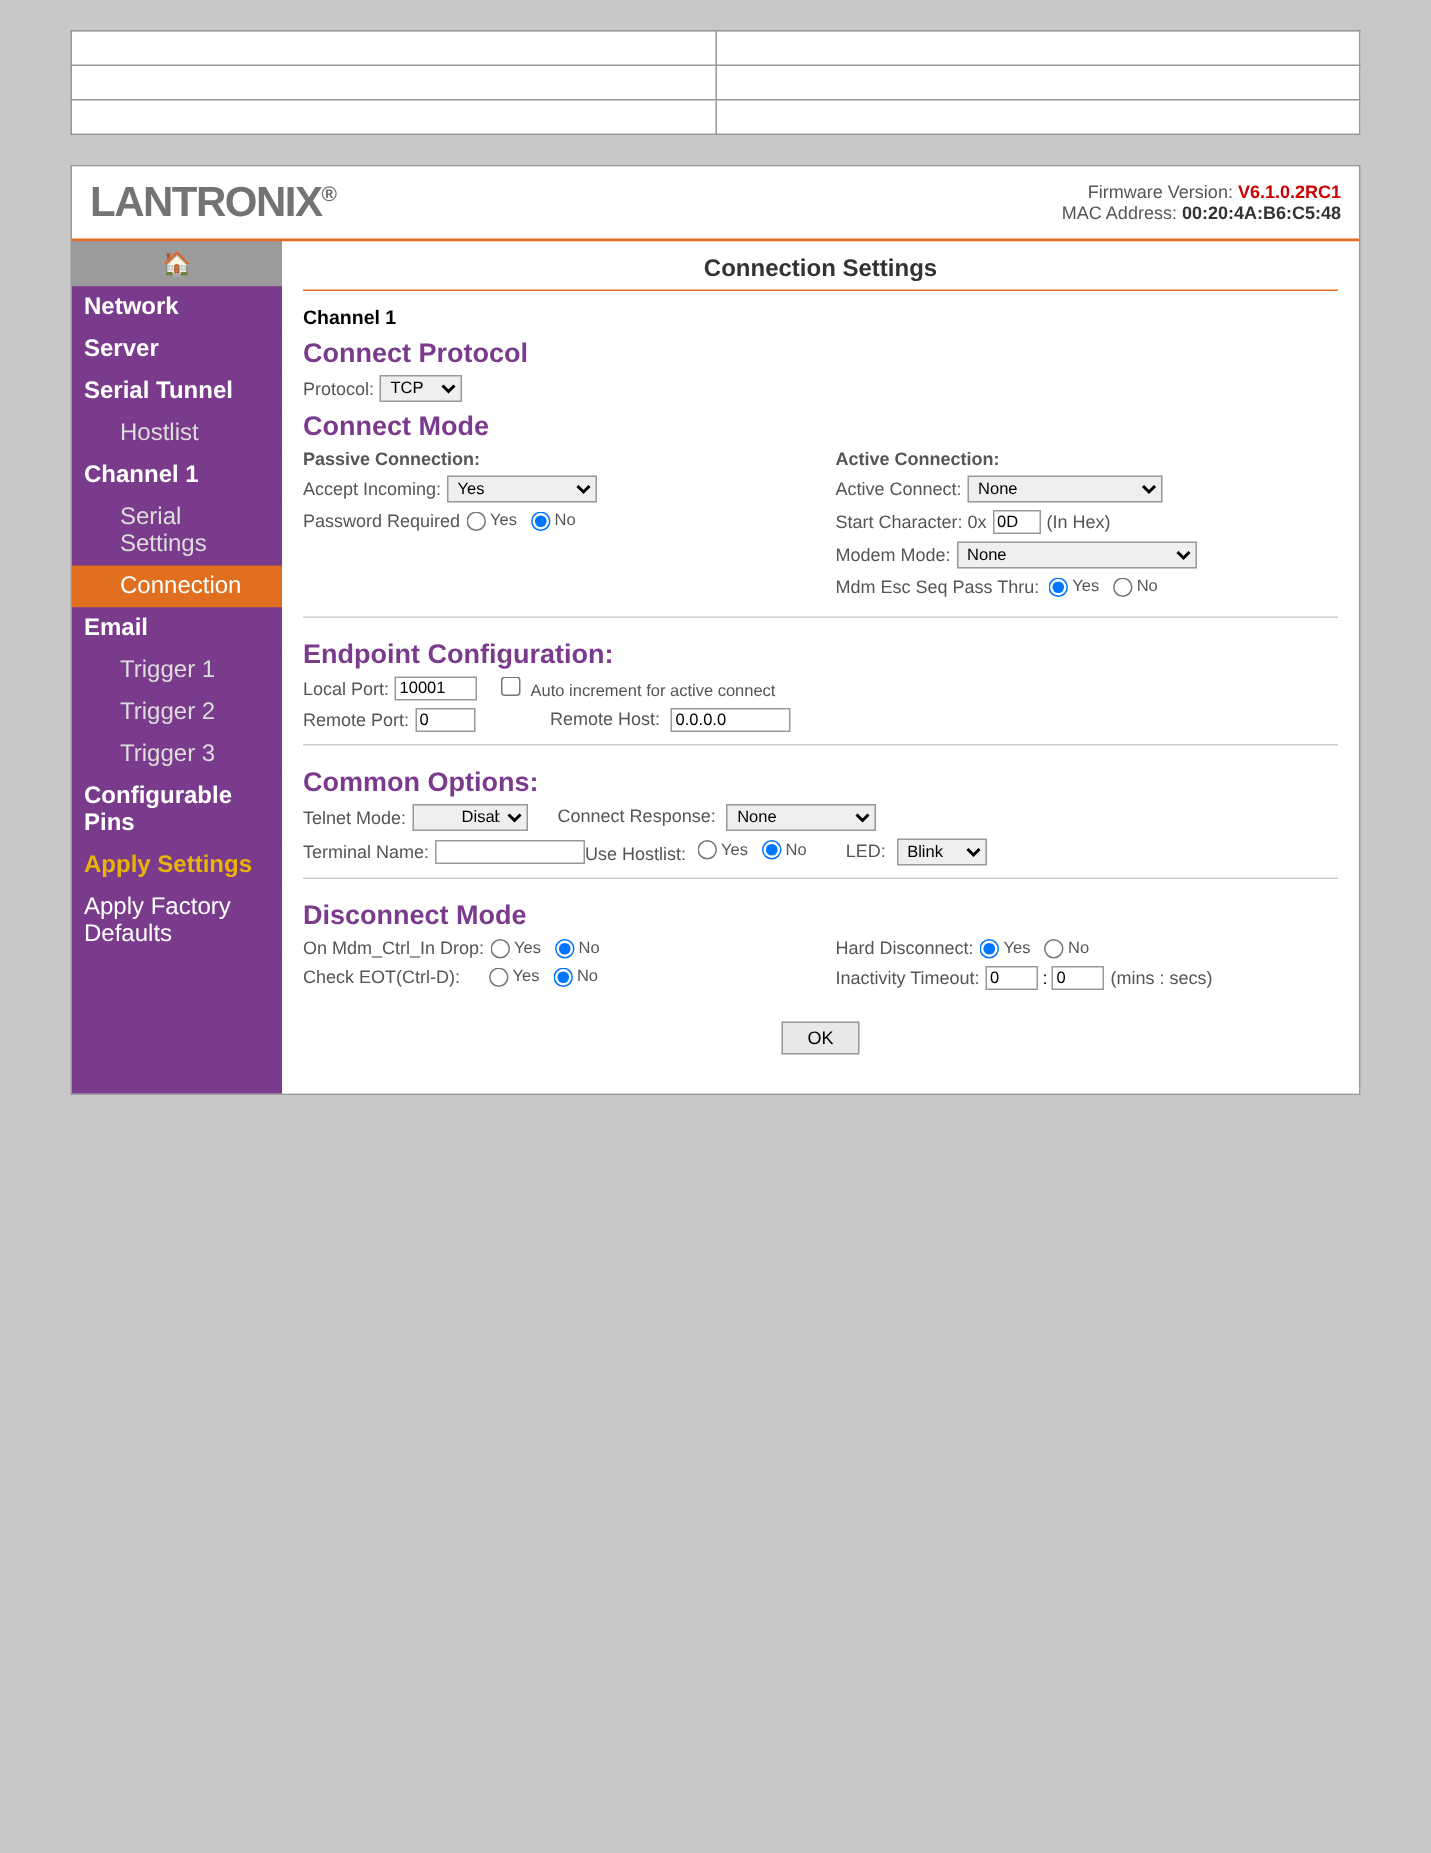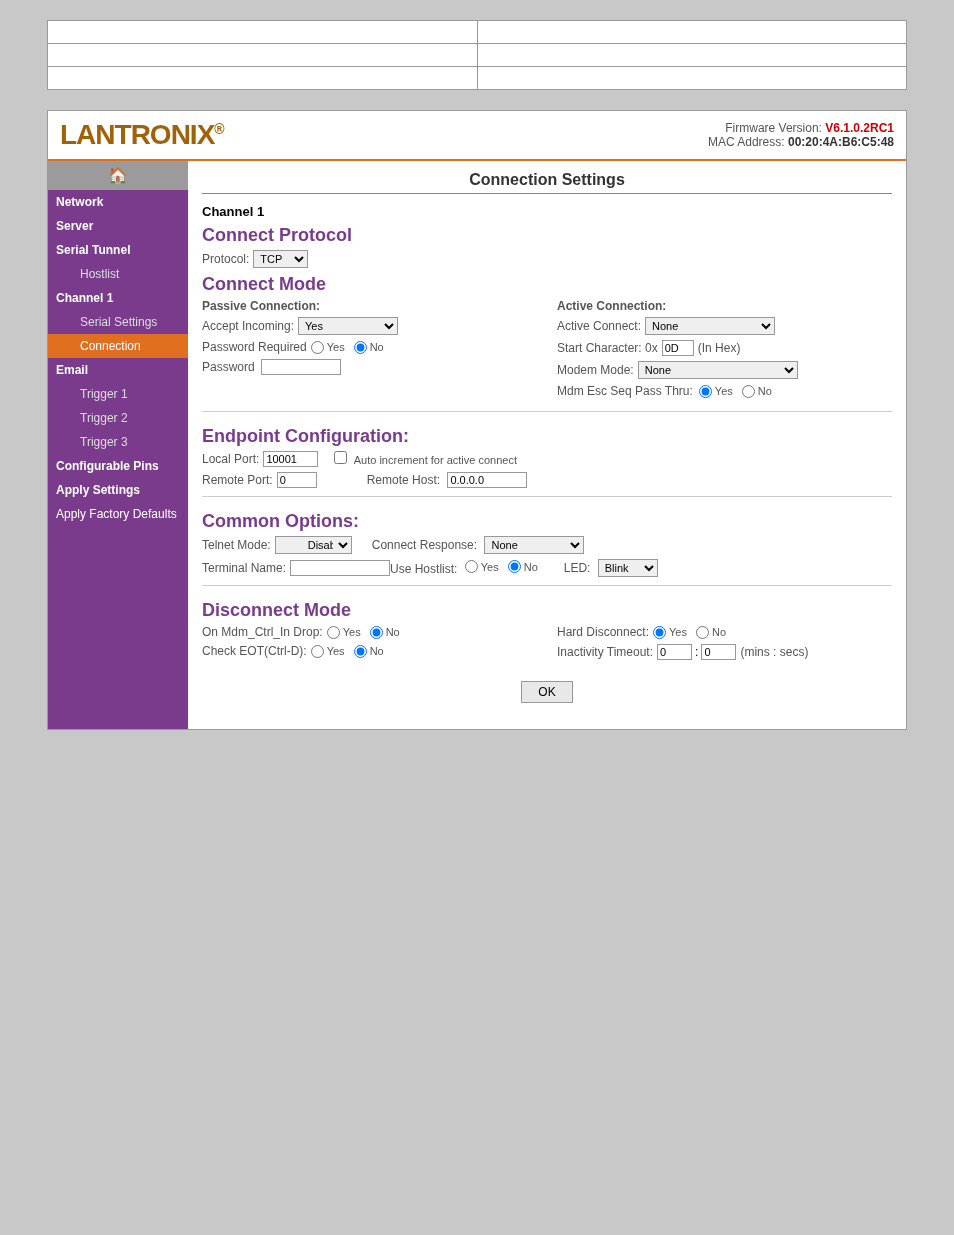--- a/index.html
+++ b/index.html
@@ -51,21 +51,21 @@
       background: #fff;
       padding: 8px 12px;
       display: flex;
       align-items: center;
       justify-content: space-between;
       border-bottom: 2px solid #e07020;
     }
     .logo {
       font-size: 28px;
       font-weight: 900;
-      color: #a16207;
+      color: #737373;
       letter-spacing: -1px;
     }
     .logo span.r {
       font-size: 14px;
       vertical-align: super;
     }
     .firmware-info {
       text-align: right;
       font-size: 12px;
       color: #333;
@@ -83,41 +83,41 @@
 
     
     .sidebar {
       width: 140px;
       background: #7a3b8c;
       flex-shrink: 0;
     }
     .sidebar-item {
       padding: 5px 8px;
       color: #fff;
-      font-size: 12px;
+      font-size: 16px;
       cursor: pointer;
       display: block;
       text-decoration: none;
     }
     .sidebar-item.active { background: #e07020; color: #fff; }
     .sidebar-item.sub { padding-left: 32px; color: #ddd; }
     .sidebar-item.sub.active { color: #fff; background: #e07020; }
     .sidebar-item.home {
       background: #9b9b9b;
       font-size: 16px;
       text-align: center;
     }
     .sidebar-item.section-header {
       background: #7a3b8c;
       font-weight: bold;
       color: #fff;
     }
     .sidebar-item.apply-settings {
       background: #7a3b8c;
-      color: #ffffff;
+      color: #eab308;
       font-weight: bold;
     }
     .sidebar-item.apply-factory {
       background: #7a3b8c;
       color: #fff;
     }
 
     
     .main-content {
       flex: 1;
@@ -348,24 +348,20 @@
               <div class="form-row password-row">
                 <span class="form-label-right" style="min-width:70px;">Password Required</span>
                 <span class="radio-group">
                   <input type="radio" name="pwd_req" style="">
                   <label class="inline-label">Yes</label>
                   <input type="radio" name="pwd_req" checked="" style="">
                   <label class="inline-label">No</label>
                 </span>
               </div>
 
-              <div class="form-row">
-                <span class="form-label" style="min-width:55px;">Password</span>
-                <input type="text" style="width: 80px;">
-              </div>
             </div>
 
             <div class="col-right">
               <div class="form-label" style="font-weight:bold; margin-bottom:4px;">Active Connection:</div>
 
               <div class="form-row">
                 <span class="form-label">Active Connect:</span>
                 <select class="large-select">
                   <option>None</option>
                   <option>On Power Up</option>
@@ -475,21 +471,21 @@
                 <span class="form-label" style="min-width:90px; text-align:right; margin-right:4px;">On Mdm_Ctrl_In Drop:</span>
                 <span class="radio-group">
                   <input type="radio" name="mdm_ctrl" style="">
                   <label class="inline-label">Yes</label>
                   <input type="radio" name="mdm_ctrl" checked="" style="">
                   <label class="inline-label">No</label>
                 </span>
               </div>
 
               <div class="form-row">
-                <span class="form-label" style="min-width:90px; text-align:right; margin-right:4px;">Check EOT(Ctrl-D):</span>
+                <span class="form-label" style="min-width:90px; text-align:right; margin-right:19px;">Check EOT(Ctrl-D):</span>
                 <span class="radio-group">
                   <input type="radio" name="check_eot" style="">
                   <label class="inline-label">Yes</label>
                   <input type="radio" name="check_eot" checked="" style="">
                   <label class="inline-label">No</label>
                 </span>
               </div>
             </div>
 
             <div class="col-right">

